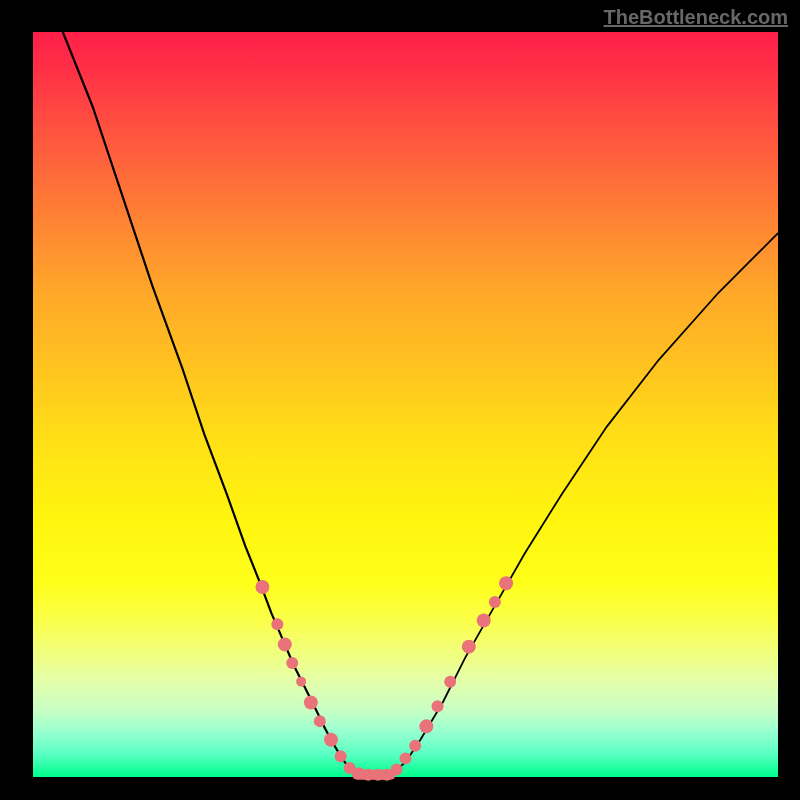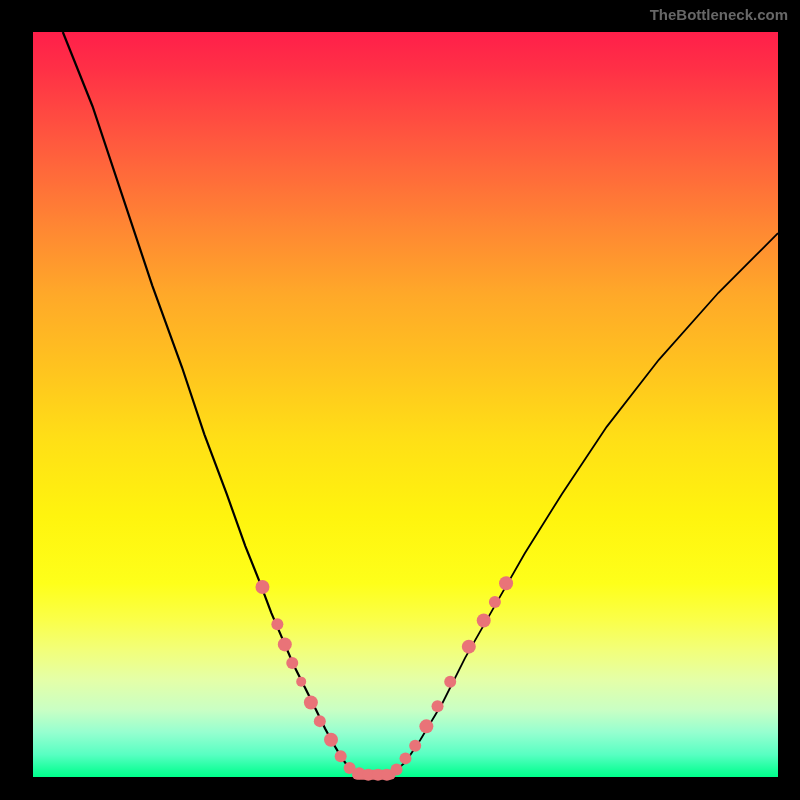--- a/index.html
+++ b/index.html
@@ -4,23 +4,24 @@
 <style>
   * { margin: 0; padding: 0; box-sizing: border-box; }
   html, body { width: 800px; height: 800px; overflow: hidden; }
   body { background: #000; position: relative; font-family: Arial, sans-serif; }
   
   .watermark {
     position: absolute;
     top: 6px;
     right: 12px;
     color: #676767;
-    font-size: 15px;
+    font-size: 20px;
     font-weight: bold;
     z-index: 10;
+    text-decoration: underline;
   }
   
   .plot-area {
     position: absolute;
     left: 33px;
     top: 32px;
     width: 745px;
     height: 745px;
     background: linear-gradient(to bottom,
       #ff1f4a 0%,

